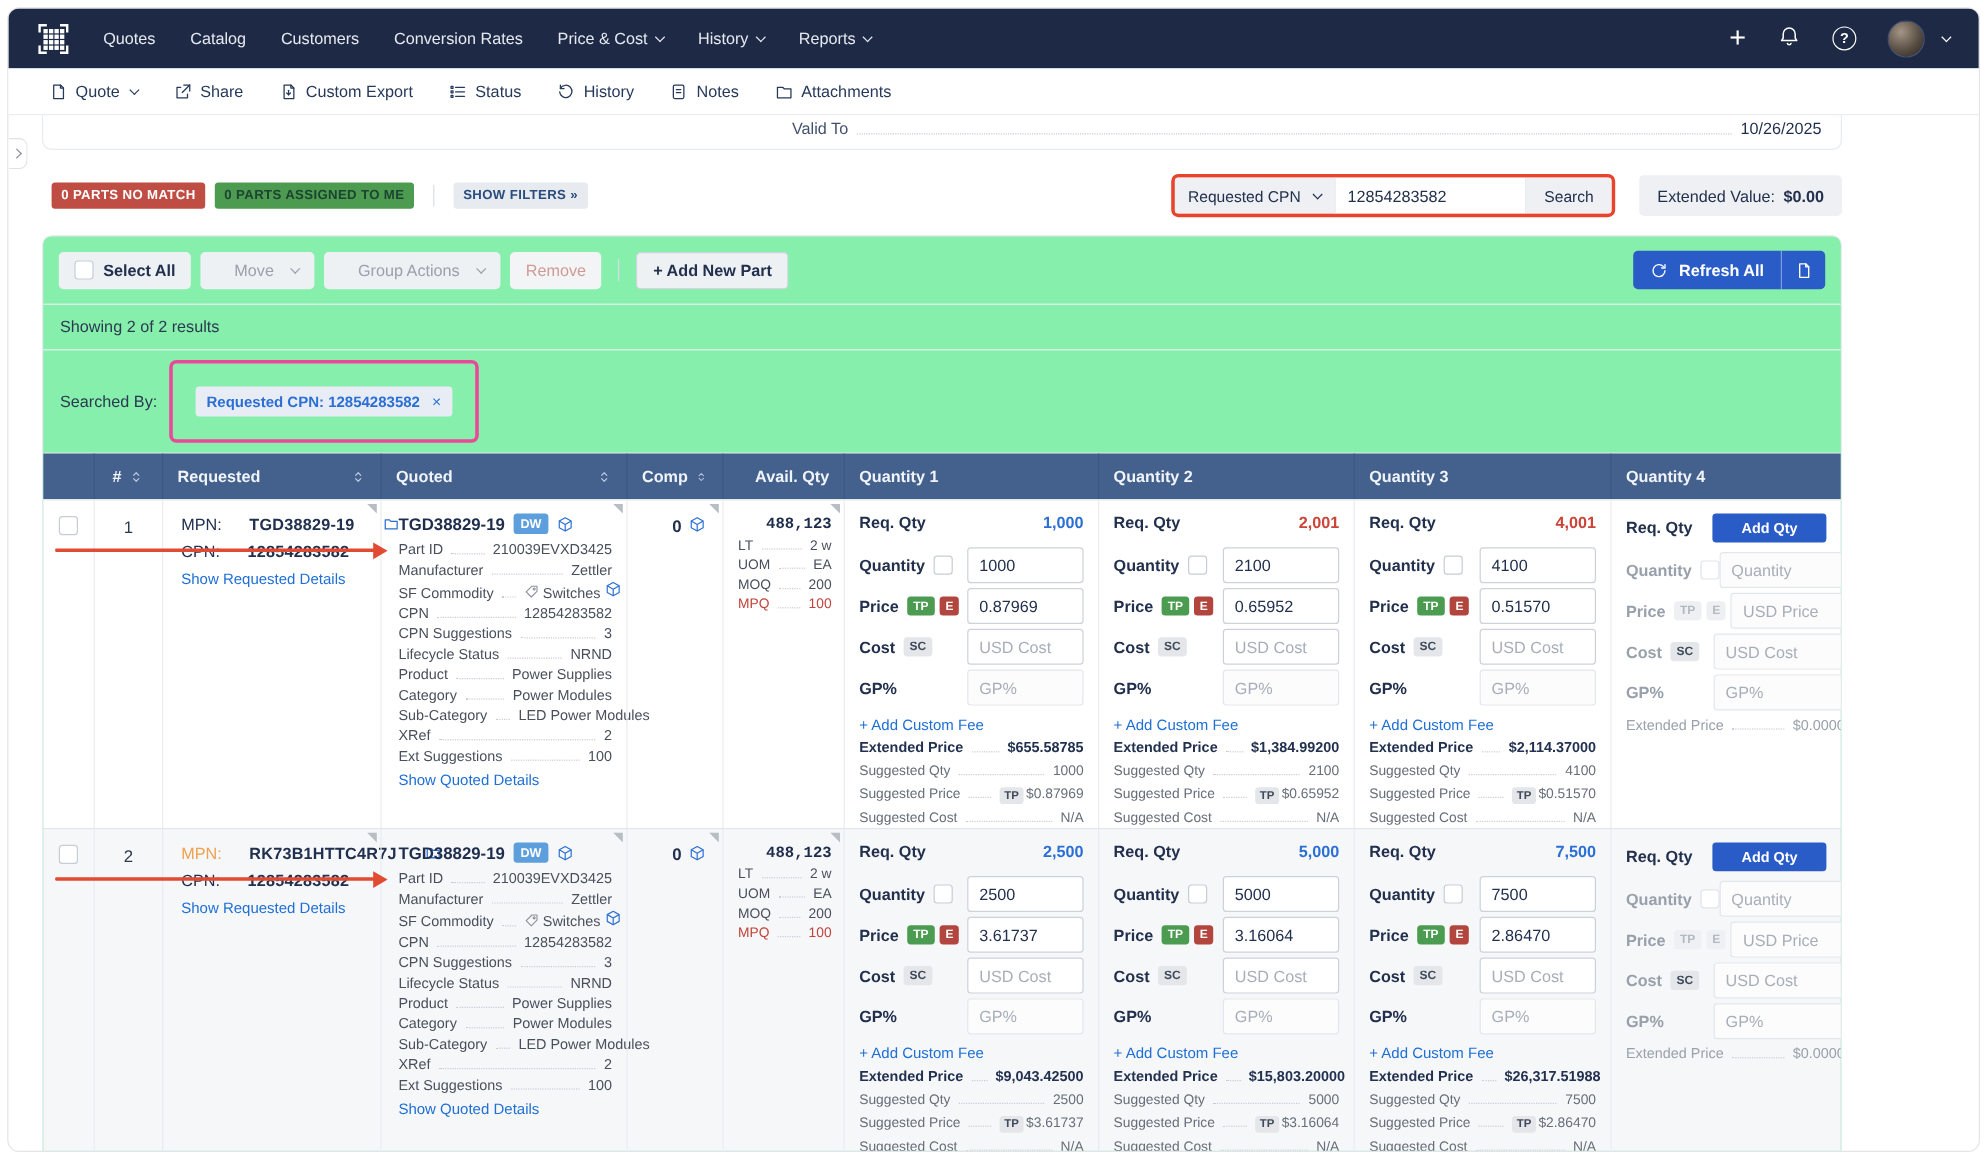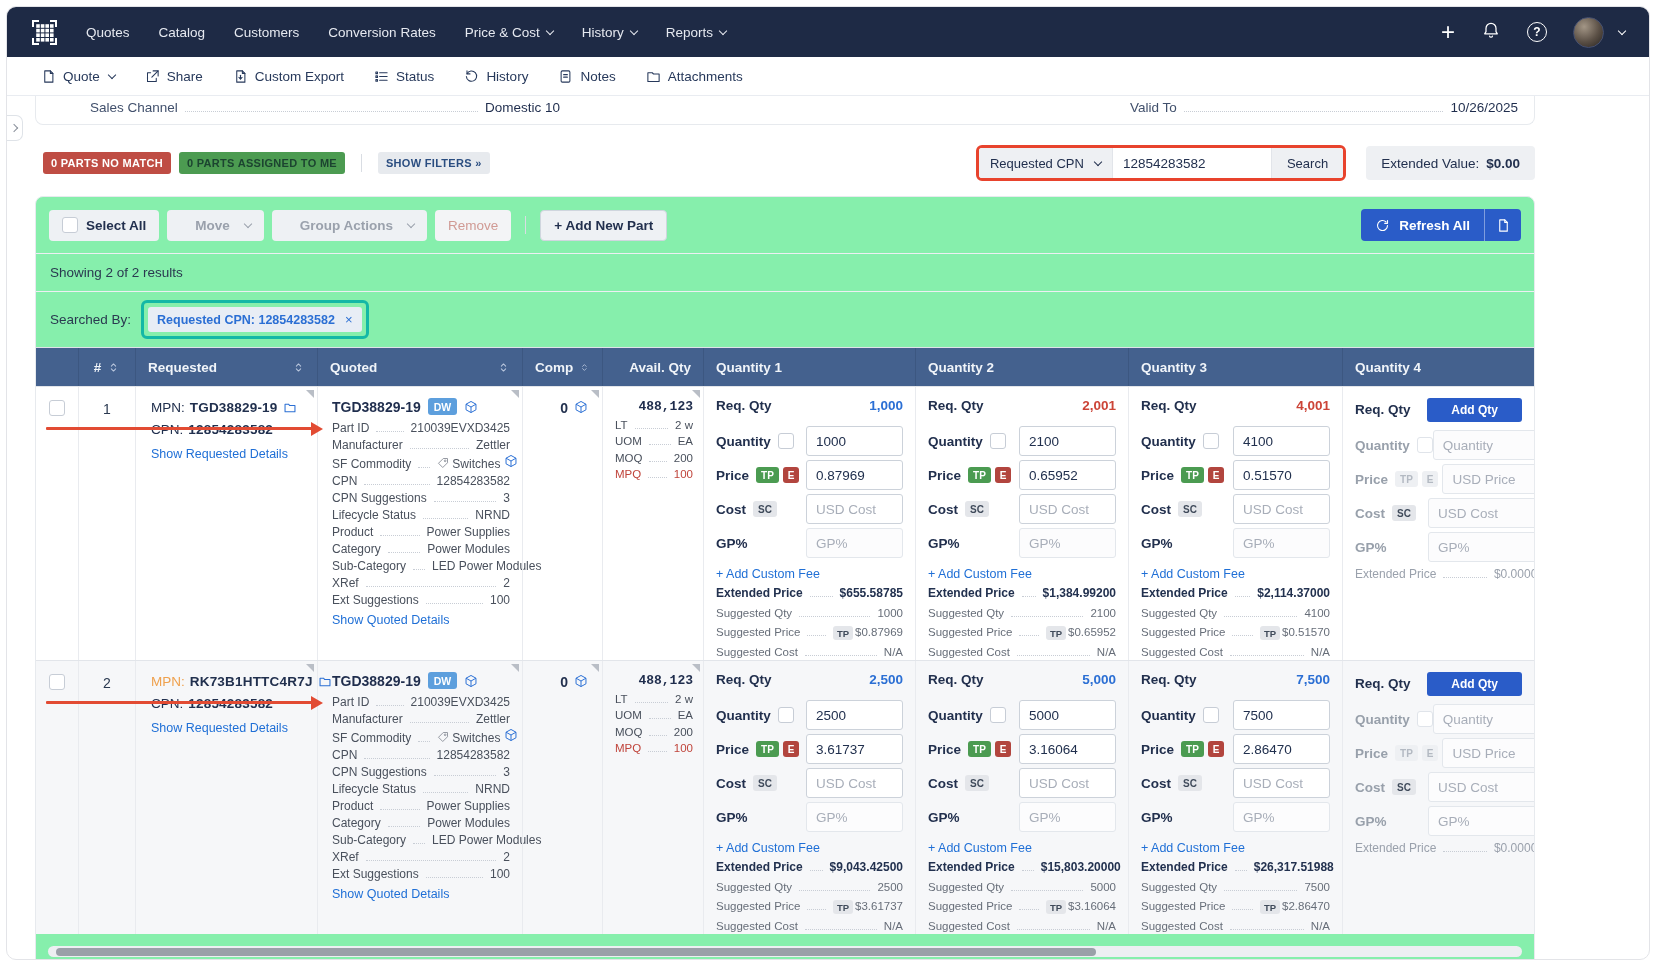--- a/index.html
+++ b/index.html
@@ -53,35 +53,35 @@
   .sg-selector .chev { color: #22304e; }
   .sg-input { width: 160px; height: 30px; border: none; outline: none; padding: 0 10px; font-size: 13.5px; color: #22304e; font-family: inherit; border-left: 1px solid #e2e5ea; border-right: 1px solid #e2e5ea; }
   .sg-btn { background: #eef0f3; border: none; padding: 0 15px; font-size: 13px; color: #22304e; font-family: inherit; height: 30px; }
   .ext-value { margin-left: 20px; background: #eef0f3; border-radius: 4px; height: 34px; display: flex; align-items: center; padding: 0 15px; gap: 7px; font-size: 13.5px; color: #22304e; }
   .ext-value .val { font-weight: 600; }
 
   
   .main-card { margin: 15px 28px 0; width: 1500px; border: 1px solid #e7eaee; border-radius: 8px; background: #86efac; overflow: hidden; }
   .action-bar { display: flex; align-items: center; padding: 12px 13px; gap: 8px; }
   .abtn { background: #eef1f4; border: none; border-radius: 4px; height: 31px; padding: 0 13px; font-size: 13.5px; font-family: inherit; display: flex; align-items: center; gap: 8px; color: #22304e; font-weight: 600; white-space: nowrap; }
-  .abtn.muted { color: #9aa1ac; font-weight: 700; padding-left: 28px; }
+  .abtn.muted { color: #9aa1ac; font-weight: 400; padding-left: 28px; }
   .abtn.muted .chev { color: #9aa1ac; }
   .abtn.remove { color: #d09a94; font-weight: 500; background: #f3f4f6; }
   .abtn.outline { border: 1px solid #cfd6de; font-weight: 600; }
   .cb { width: 16px; height: 16px; border: 1.5px solid #c7cdd6; border-radius: 3px; background: #fff; display: inline-block; flex: none; }
   .refresh-group { margin-left: auto; display: flex; align-items: stretch; background: #2a5cc8; border-radius: 4px; overflow: hidden; height: 32px; }
   .rg-main { display: flex; align-items: center; gap: 9px; padding: 0 14px; color: #fff; font-size: 13.5px; font-weight: 600; }
   .rg-div { width: 1px; background: rgba(255,255,255,.4); }
   .rg-icon { width: 36px; display: flex; align-items: center; justify-content: center; }
   .refresh-group svg { stroke: #fff; fill: none; stroke-width: 1.8; stroke-linecap: round; stroke-linejoin: round; }
 
   .showing-row { padding: 11px 14px; font-size: 13.5px; color: #2a3950; border-top: 1px solid #edeff3; border-bottom: 1px solid #edeff3; }
   .searched-row { padding: 8px 14px; display: flex; align-items: center; gap: 10px; }
   .searched-label { font-size: 13.5px; color: #2a3950; }
-  .chip-hl { border: 3px solid #14b8a6; border-radius: 6px; padding: 4px; }
+  .chip-hl { border: 3px solid #ec4899; border-radius: 6px; padding: 19px; }
   .chip { background: #e8edf5; color: #2b6fd4; font-size: 12.5px; font-weight: 600; padding: 5px 9px; border-radius: 3px; display: flex; align-items: center; gap: 10px; }
   .chip-x { font-size: 13px; font-weight: 500; }
 
   
   .tbl { border-top: 1px solid #dfe3e8; }
   .thead { display: flex; background: #44618e; height: 38px; color: #f0f4f9; font-size: 13.5px; font-weight: bold; }
   .th { display: flex; align-items: center; padding: 0 12px; border-left: 1px solid #3c5781; }
   .th:first-child { border-left: none; }
   .th svg.sort { margin-left: auto; }
   .th.center { justify-content: center; gap: 6px; }
@@ -101,21 +101,21 @@
 
   .trow { display: flex; min-height: 266px; border-top: 1px solid #e2e5ea; background: #fff; position: relative; }
   .trow.alt { background: #f6f7f9; }
   .cell { border-left: 1px solid #e9ebef; position: relative; }
   .cell:first-child { border-left: none; }
   .fold::after { content: ""; position: absolute; top: 3px; right: 3px; border-top: 8px solid #b9bec6; border-left: 8px solid transparent; }
 
   .cell.col-check { display: flex; justify-content: center; padding-top: 13px; }
   .cell.col-num { text-align: center; padding-top: 14px; font-size: 14px; color: #2a3950; }
   .cell.col-req { padding: 13px 10px 0 15px; }
-  .req-line { display: flex; align-items: center; gap: 5px; font-size: 13.5px; color: #21304e; margin-bottom: 7px; white-space: nowrap; }
+  .req-line { display: flex; gap: 23px; font-size: 13.5px; color: #21304e; margin-bottom: 7px; white-space: nowrap; }
   .req-lbl { font-weight: 400; }
   .req-lbl.orange { color: #efa14e; }
   .req-val { font-weight: bold; letter-spacing: .2px; }
   .link { color: #1f6fd6; font-size: 12.5px; text-decoration: none; cursor: pointer; display: inline-block; }
   .link.fee { font-weight: 500; margin: 5px 0 2px; }
 
   .cell.col-quoted { padding: 11px 12px 0 14px; }
   .q-title { display: flex; align-items: center; gap: 7px; font-size: 14px; font-weight: bold; color: #1f2d4d; margin-bottom: 5px; }
   .dw { background: #5d9fdd; color: #fff; font-size: 10.5px; font-weight: bold; padding: 2.5px 6px; border-radius: 3px; }
 
@@ -283,25 +283,20 @@
     </span>
     <span class="tb-item">
       <svg width="15" height="15" viewBox="0 0 24 24">
           <path d="M3 6h7l2 2h9v12H3z"></path>
         </svg>
       <span>Attachments</span>
     </span>
   </div>
 
   <div class="fields-card">
-    <div class="field left">
-      <span class="f-label">Sales Channel</span>
-      <span class="dots"></span>
-      <span class="f-value">Domestic 10</span>
-    </div>
     <div class="field right">
       <span class="f-label">Valid To</span>
       <span class="dots"></span>
       <span class="f-value">10/26/2025</span>
     </div>
   </div>
 
   <div class="edge-toggle">
       <span class="chev-r"></span>
     </div>

